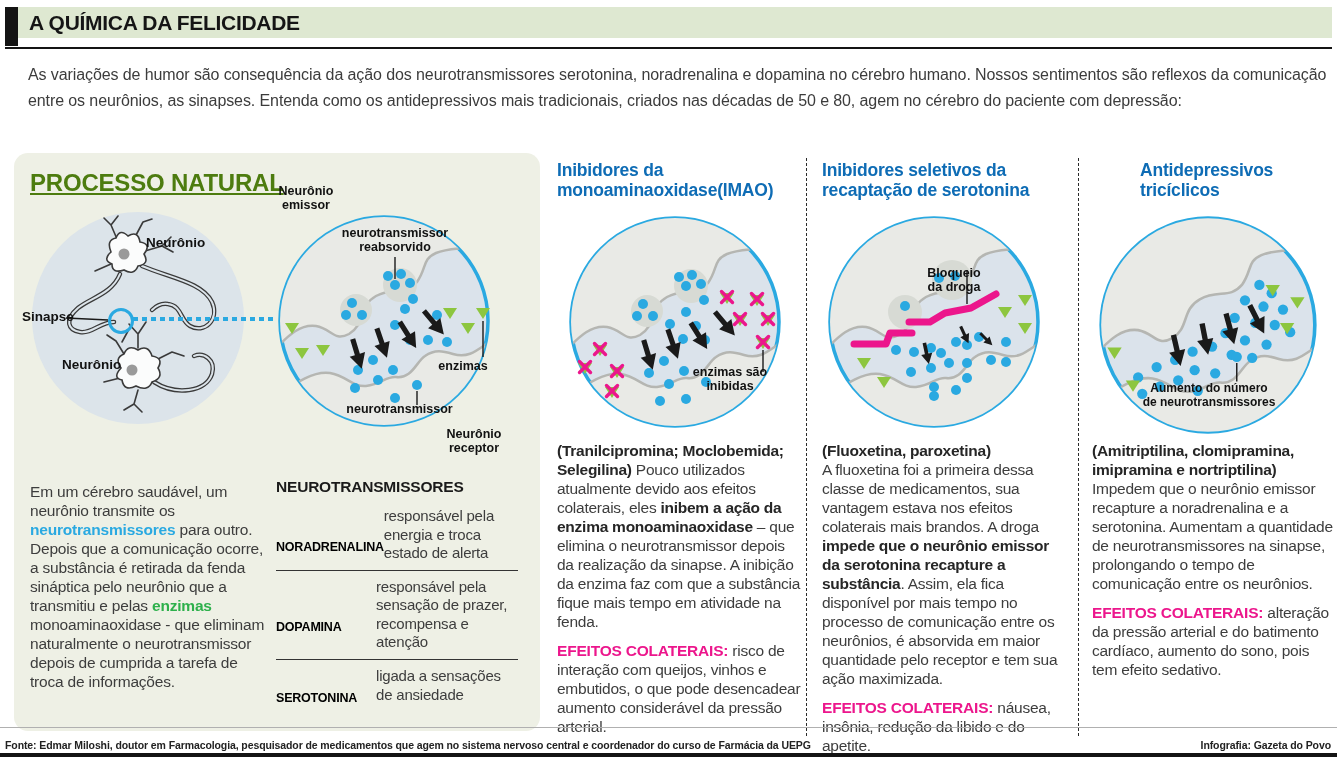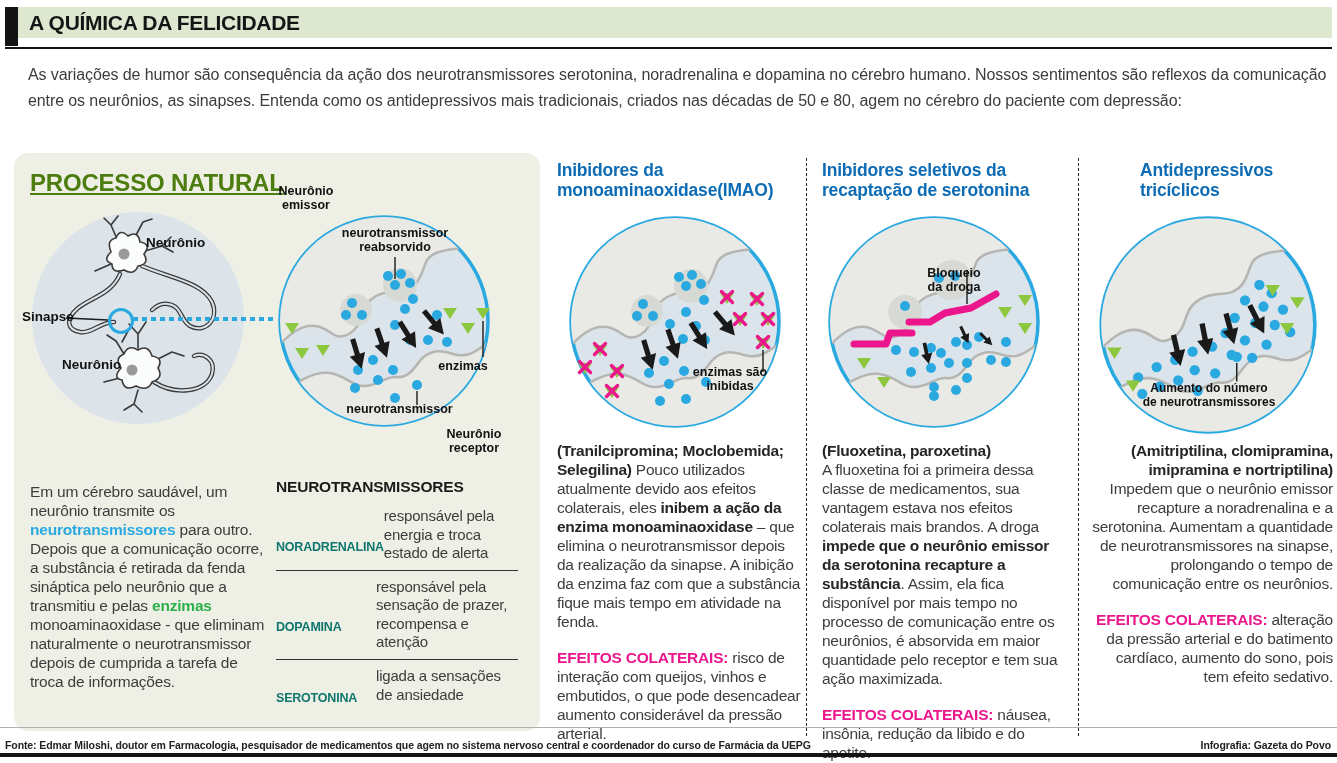--- a/index.html
+++ b/index.html
@@ -28,28 +28,28 @@
     background:repeating-linear-gradient(90deg,#2aa9e1 0 5px,transparent 5px 9px); }
   .dlabel { position:absolute; font-size:12.5px; line-height:13.5px; font-weight:bold; color:#111; text-align:center; }
   .dlabel-left { text-align:left; font-size:13.5px; line-height:14.5px; }
   .desc { position:absolute; left:30px; top:482px; width:240px; font-size:15.5px; line-height:19px; color:#3d3d3d; letter-spacing:-0.2px; }
   .cyan-bold { color:#2aa9e1; font-weight:bold; }
   .green-bold { color:#2db04b; font-weight:bold; }
   .nt-table { position:absolute; left:276px; top:478px; width:242px; }
   .nt-title { font-size:15.5px; font-weight:bold; color:#1a1a1a; letter-spacing:-0.2px; margin-bottom:4px; }
   .nt-row { display:flex; align-items:center; padding:7px 0; }
   .nt-row + .nt-row { border-top:1.5px solid #333; }
-  .nt-name { flex:0 0 100px; font-size:12.5px; font-weight:bold; color:#0f766e; letter-spacing:-0.2px;margin-top:24px; }
+  .nt-name { flex:0 0 100px; font-size:12.5px; font-weight:bold; color:#000000; letter-spacing:-0.2px;margin-top:24px; }
   .nt-desc { flex:1; font-size:15px; line-height:18.5px; color:#3d3d3d; letter-spacing:-0.2px; }
   
   .col-title { position:absolute; top:160px; font-size:17.5px; line-height:20px; font-weight:bold; color:#0e6cb5; letter-spacing:-0.2px; }
   .col-body { position:absolute; top:441px; font-size:15.5px; line-height:19px; letter-spacing:-0.25px; color:#3d3d3d; }
   .col-body b { color:#262626; }
   .blk { display:block; }
-  .fx { margin-top:17px; }
+  .fx { margin-top:10px; }
   .fx-label { color:#ec168c; font-weight:bold; letter-spacing:-0.2px; }
   .v-sep { position:absolute; top:158px; height:578px; width:0; border-left:1.5px dashed #2a2a2a; }
   
   .footer-thin { position:absolute; left:0; top:727px; width:1337px; height:1px; background:#b0b0b0; }
   .footer-src { position:absolute; left:5px; top:739px; font-size:10.5px; font-weight:bold; color:#222; letter-spacing:-0.1px; }
   .footer-credit { position:absolute; right:6px; top:739px; font-size:10.5px; font-weight:bold; color:#222; letter-spacing:-0.1px; }
   .footer-bar { position:absolute; left:0; top:753px; width:1337px; height:4px; background:#141414; }
 </style>
 </head>
 <body>
@@ -406,21 +406,21 @@
       <use href="#tri-t" transform="translate(187,108)"></use>
         <use href="#tri-t" transform="translate(19,132)"></use>
       <use href="#tri-t" transform="translate(37,164)"></use>
     </g>
     <line x1="138" y1="147" x2="138" y2="165" stroke="#1a1a1a" stroke-width="1.4"></line>
   </svg>
   <div class="dlabel" style="left:1133px; top:382px; width:152px; font-size:12px;">
     <span class="blk">Aumento do número</span>
     <span class="blk">de neurotransmissores</span>
   </div>
-  <div class="col-body" style="left:1092px; width:241px;text-align:right;">
+  <div class="col-body" style="left:1092px; width:241px;">
     <p><b class="blk">(Amitriptilina, clomipramina, imipramina e nortriptilina)</b><span>Impedem que o neurônio emissor recapture a noradrenalina e a serotonina. Aumentam a quantidade de neurotransmissores na sinapse, prolongando o tempo de comunicação entre os neurônios.</span></p>
     <p class="fx"><span class="fx-label">EFEITOS COLATERAIS:</span><span> alteração da pressão arterial e do batimento cardíaco, aumento do sono, pois tem efeito sedativo.</span></p>
   </div>
 
   <div class="footer-thin"></div>
   <div class="footer-src">Fonte: Edmar Miloshi, doutor em Farmacologia, pesquisador de medicamentos que agem no sistema nervoso central e coordenador do curso de Farmácia da UEPG</div>
   <div class="footer-credit">Infografia: Gazeta do Povo</div>
   <div class="footer-bar"></div>
 
 </div>

